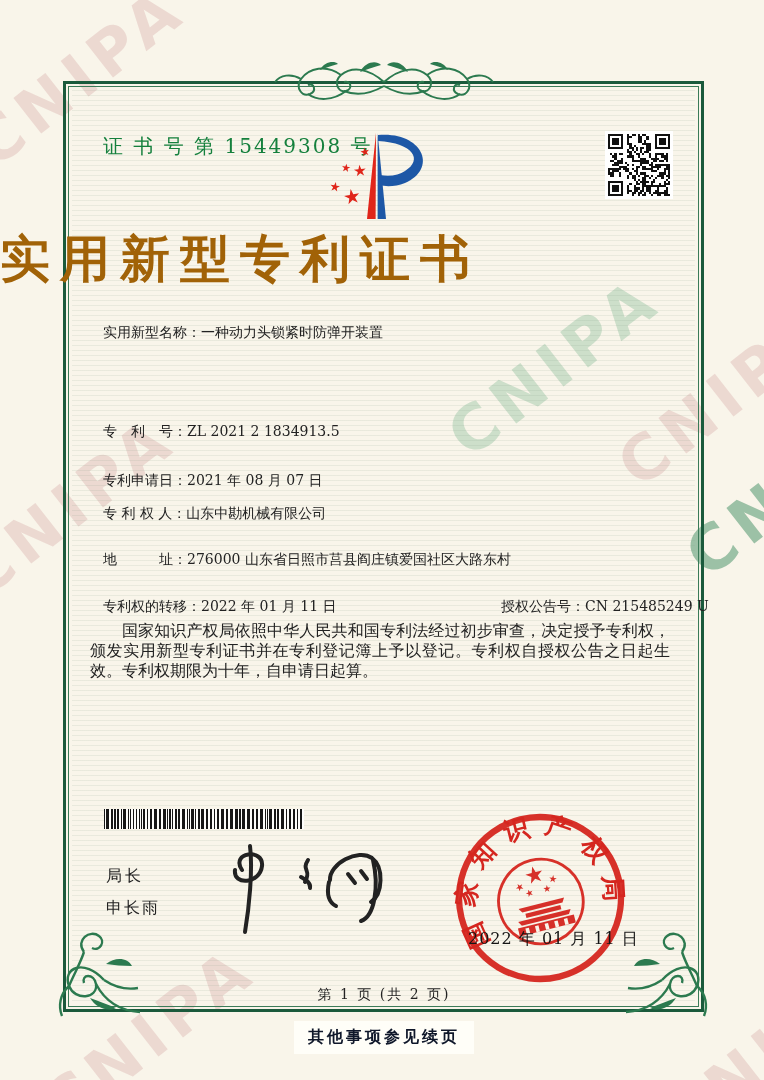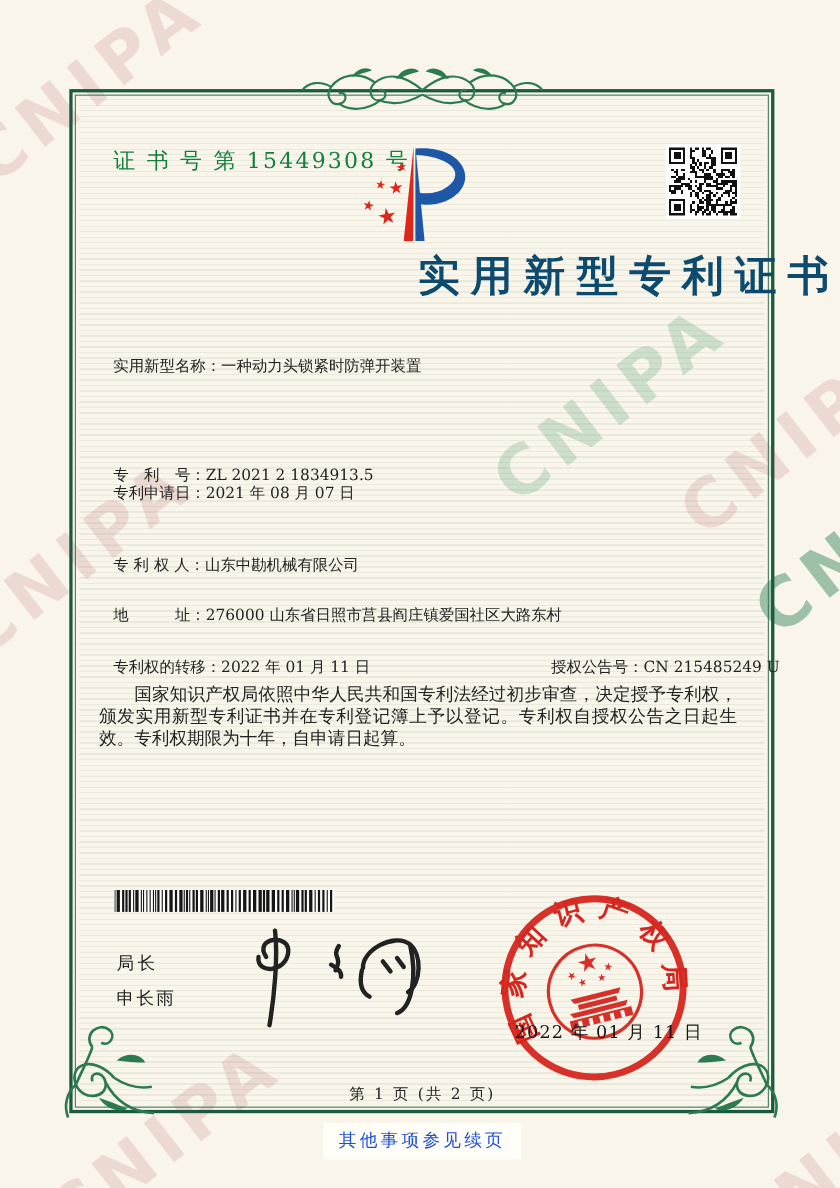--- a/index.html
+++ b/index.html
@@ -28,22 +28,22 @@
     position:absolute; inset:6px;
     background:repeating-linear-gradient(180deg,
       rgba(120,150,125,0.12) 0 1px, rgba(120,150,125,0) 1px 5px);
   }
   
   .cert-no{position:absolute; left:103px; top:133px; font-size:20px; letter-spacing:2px; color:#15803d;}
   .qr-box{position:absolute; left:605px; top:131px; width:68px; height:68px; background:#ffffff; padding:3px; box-sizing:border-box;}
   .qr-box svg{width:100%; height:100%; display:block;}
   .logo{position:absolute; left:326px; top:126px; width:122px; height:102px;}
   .title{
-    position:absolute; left:0; top:226px; width:764px; text-align:right;
-    font-size:38px; font-weight:bold; letter-spacing:10px; color:#0c4a6e;
+    position:absolute; left:0; top:226px; width:764px; text-align:left;
+    font-size:50px; font-weight:bold; letter-spacing:10px; color:#a16207;
   }
   
   .field{position:absolute; left:103px; font-size:14px; white-space:nowrap;}
   .field .lbl{color:#222;}
   .field .val{color:#222;}
   .grant-no{position:absolute; left:398px; top:0;}
   
   .paras{position:absolute; left:90px; top:621px; width:580px; font-size:16px; line-height:20px; text-align:justify;}
   .paras p{margin:0; text-indent:2em;}
   
@@ -52,21 +52,21 @@
   .director-label{position:absolute; left:106px; top:866px; font-size:16px; letter-spacing:3px;}
   .director-name{position:absolute; left:106px; top:898px; font-size:16px; letter-spacing:2px;}
   .signature{position:absolute; left:212px; top:840px; width:200px; height:100px; z-index:4;}
   .seal{position:absolute; left:450px; top:808px; width:180px; height:180px; transform:rotate(-14deg); z-index:3;}
   .seal svg{width:100%; height:100%; overflow:visible;}
   .seal-date{position:absolute; left:468px; top:929px; font-size:16px; letter-spacing:1px; color:#141414; z-index:6; white-space:nowrap;}
   .page-info{position:absolute; left:0; top:986px; width:768px; text-align:center; font-size:14px; letter-spacing:2px; color:#222;}
   .cont-box{
     position:absolute; left:294px; top:1021px; width:180px; height:33px;
     background:#fffef8; display:flex; align-items:center; justify-content:center;
-    font-size:16px; letter-spacing:3px; color:#1d4ed8; z-index:2;
+    font-size:16px; letter-spacing:3px; color:#0f172a; z-index:2;font-weight:bold;
   }
   
   .orn{position:absolute; pointer-events:none; z-index:2;}
   .orn-top{left:272px; top:52px; width:224px; height:52px;}
   .orn-bl{left:46px; top:924px; width:96px; height:100px;}
   .orn-br{left:624px; top:924px; width:96px; height:100px; transform:scaleX(-1);}
 </style>
 </head>
 <body>
 
@@ -453,21 +453,21 @@
   </svg>
 
   <div class="title">实用新型专利证书</div>
 
   <div class="field" style="top:324px;">
     <span class="lbl">实用新型名称：</span><span class="val">一种动力头锁紧时防弹开装置</span>
   </div>
   <div class="field" style="top:423px;">
     <span class="lbl">专　利　号：</span><span class="val">ZL 2021 2 1834913.5</span>
   </div>
-  <div class="field" style="top:440px;">
+  <div class="field" style="top:472px;">
     <span class="lbl">专利申请日：</span><span class="val">2021 年 08 月 07 日</span>
   </div>
   <div class="field" style="top:505px;">
     <span class="lbl">专 利 权 人：</span><span class="val">山东中勘机械有限公司</span>
   </div>
   <div class="field" style="top:551px;">
     <span class="lbl">地　　　址：</span><span class="val">276000 山东省日照市莒县阎庄镇爱国社区大路东村</span>
   </div>
   <div class="field" style="top:598px; right:auto; width:600px;">
     <span>

